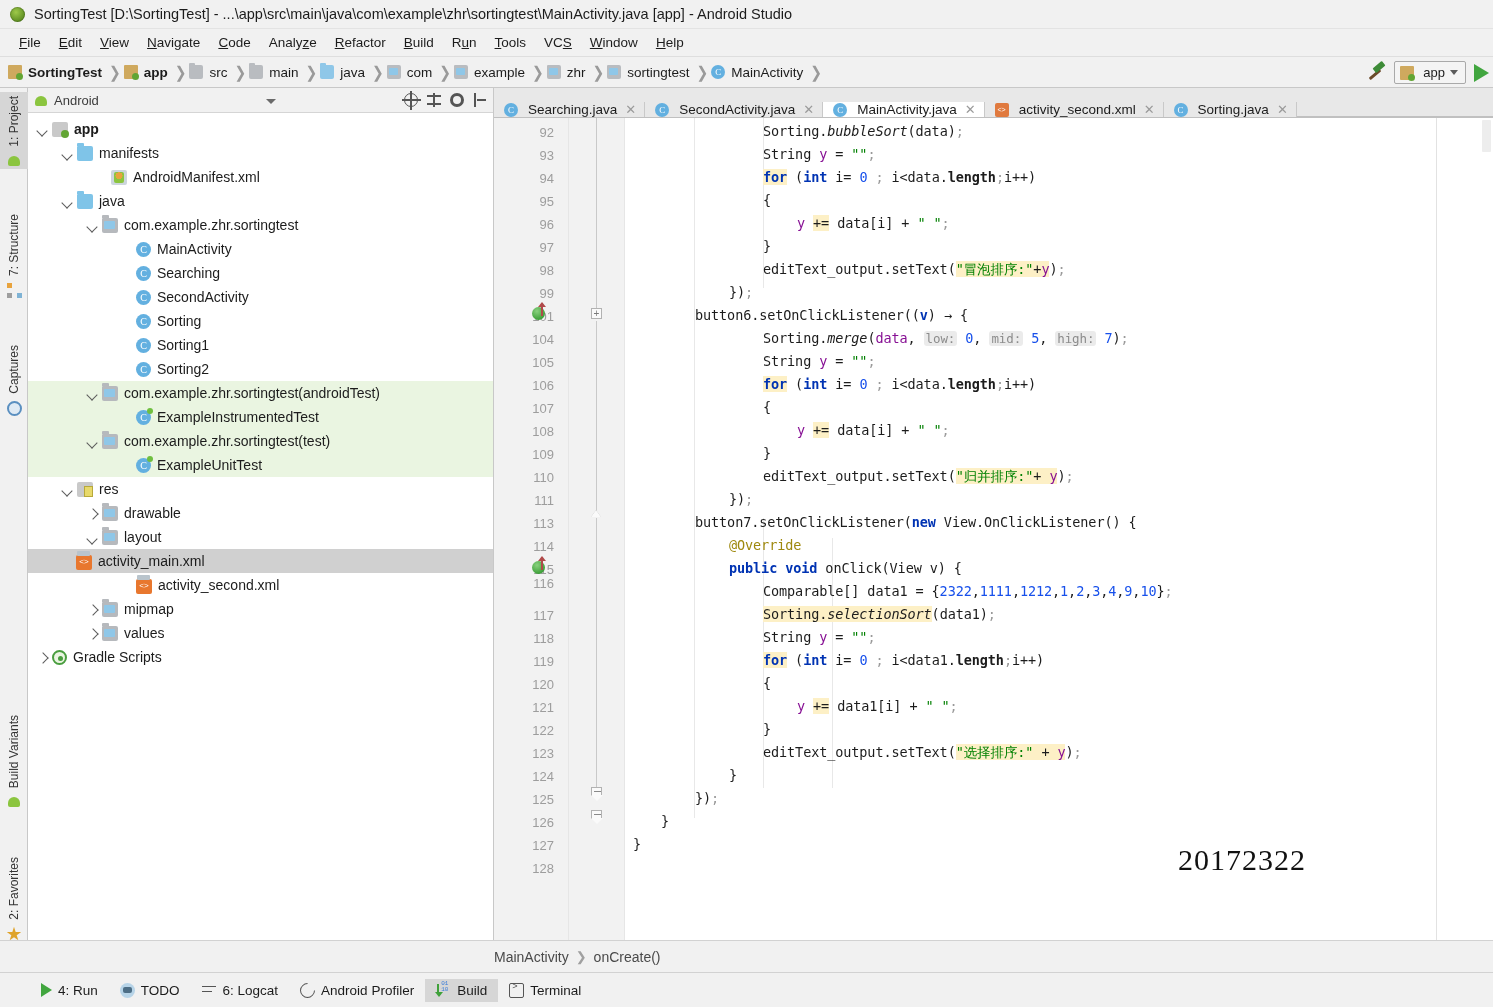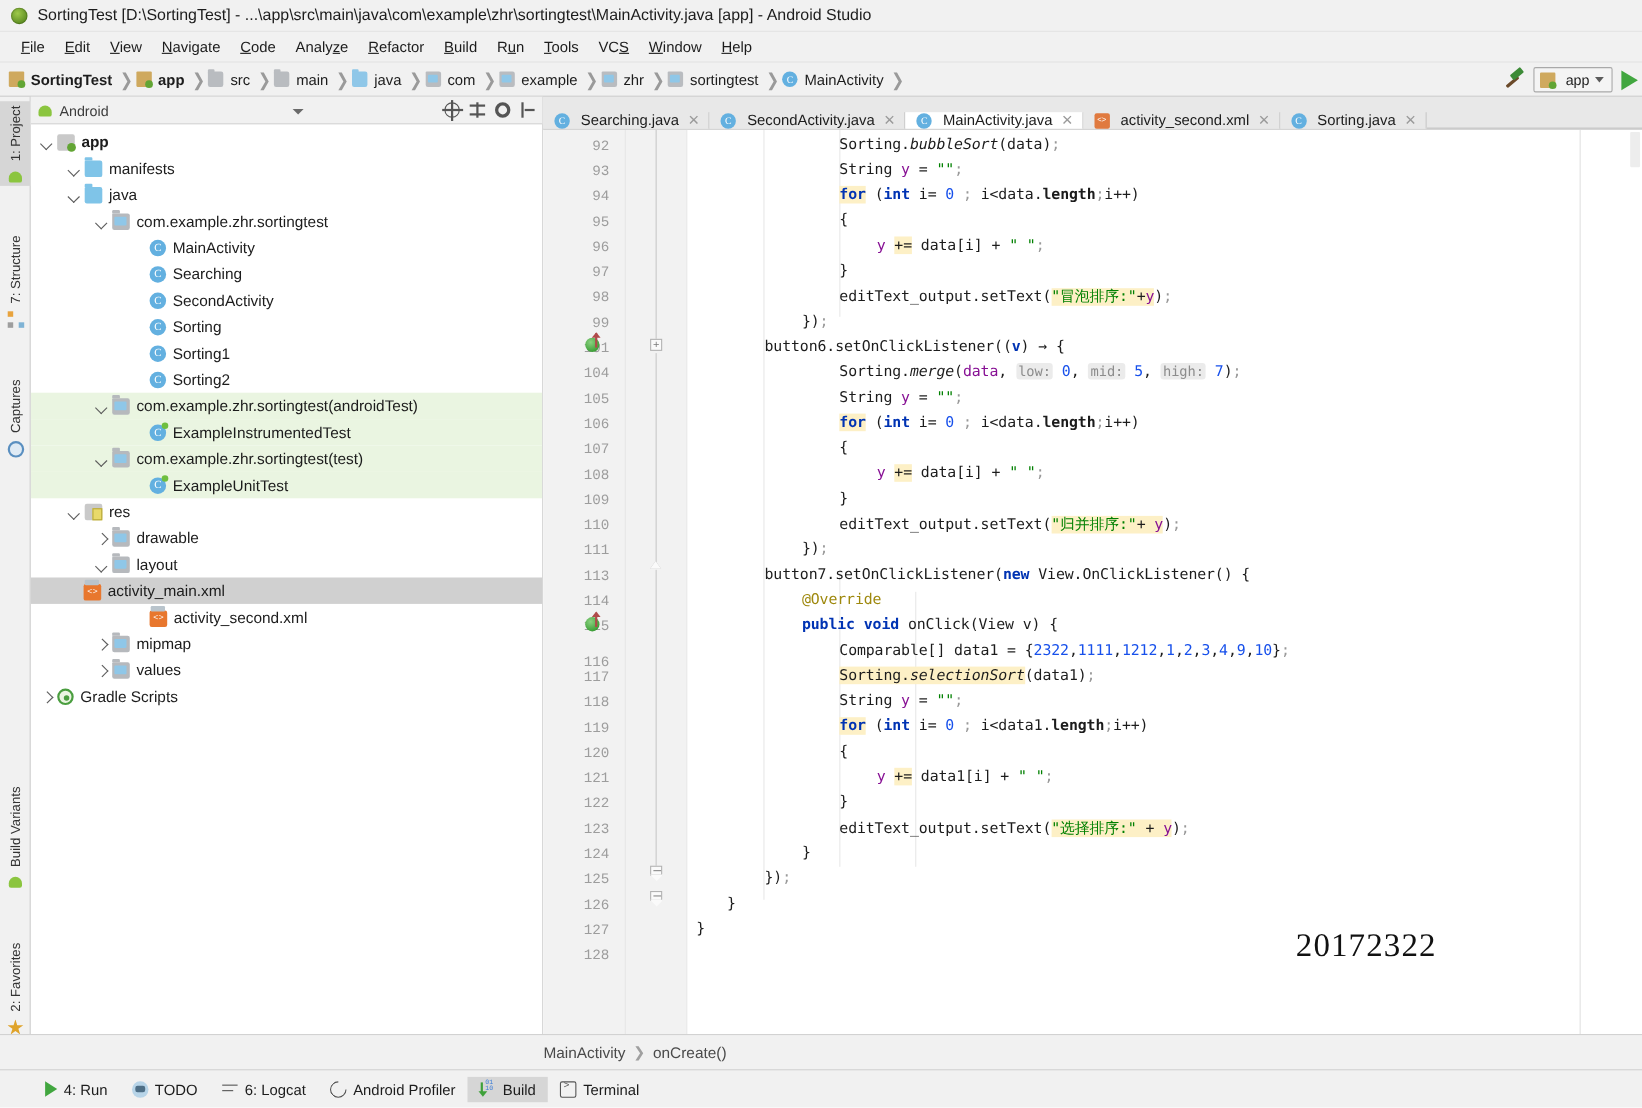--- a/index.html
+++ b/index.html
@@ -244,21 +244,21 @@
   .gutter {
     width:75px; flex:none; background:#f2f2f2; border-right:1px solid #e6e6e6;
     position:relative;
   }
   .marks { width:56px; flex:none; background:#f2f2f2; position:relative; border-right:1px solid #e6e6e6; }
   .codearea { flex:1; position:relative; overflow:hidden; background:#ffffff; }
   .editrightline { position:absolute; top:0; bottom:0; left:811px; width:1px; background:#e2e2e2; }
 
   .lnum {
     position:absolute; right:14px; font-size:13px; color:#9d9d9d;
-    font-family:Liberation Mono, monospace; text-align:right;
+    font-family:Liberation Sans, sans-serif; text-align:right;
   }
   .cline {
     position:absolute; left:0; white-space:pre;
     font-family:"DejaVu Sans Mono", monospace; font-size:13.5px;
     color:#1c1c1c; letter-spacing:-0.1px;
   }
   .kw { color:#0033b3; font-weight:bold; }
   .num { color:#1750eb; }
   .str { color:#008000; }
   .meth { font-style:italic; }
@@ -494,20 +494,24 @@
 
       <div class="trow" style="padding-left:8px">
         <span class="arrow down"></span>
         <span class="tic ti-module"></span>
         <span class="tlbl bold">app</span>
       </div>
       <div class="trow" style="padding-left:33px">
         <span class="arrow down"></span>
         <span class="tic ti-folderblue"></span>
         <span class="tlbl">manifests</span>
+      </div>
+      <div class="trow" style="padding-left:83px">
+        <span class="tic ti-manifest"></span>
+        <span class="tlbl">AndroidManifest.xml</span>
       </div>
       <div class="trow" style="padding-left:33px">
         <span class="arrow down"></span>
         <span class="tic ti-folderblue"></span>
         <span class="tlbl">java</span>
       </div>
       <div class="trow" style="padding-left:58px">
         <span class="arrow down"></span>
         <span class="tic ti-folderpkg"></span>
         <span class="tlbl">com.example.zhr.sortingtest</span>
@@ -643,21 +647,21 @@
         <div class="lnum" style="top:237px">105</div>
         <div class="lnum" style="top:260px">106</div>
         <div class="lnum" style="top:283px">107</div>
         <div class="lnum" style="top:306px">108</div>
         <div class="lnum" style="top:329px">109</div>
         <div class="lnum" style="top:352px">110</div>
         <div class="lnum" style="top:375px">111</div>
         <div class="lnum" style="top:398px">113</div>
         <div class="lnum" style="top:421px">114</div>
         <div class="lnum" style="top:444px">115</div>
-        <div class="lnum" style="top:476px">116</div>
+        <div class="lnum" style="top:458px">116</div>
         <div class="lnum" style="top:490px">117</div>
         <div class="lnum" style="top:513px">118</div>
         <div class="lnum" style="top:536px">119</div>
         <div class="lnum" style="top:559px">120</div>
         <div class="lnum" style="top:582px">121</div>
         <div class="lnum" style="top:605px">122</div>
         <div class="lnum" style="top:628px">123</div>
         <div class="lnum" style="top:651px">124</div>
         <div class="lnum" style="top:674px">125</div>
         <div class="lnum" style="top:697px">126</div>

